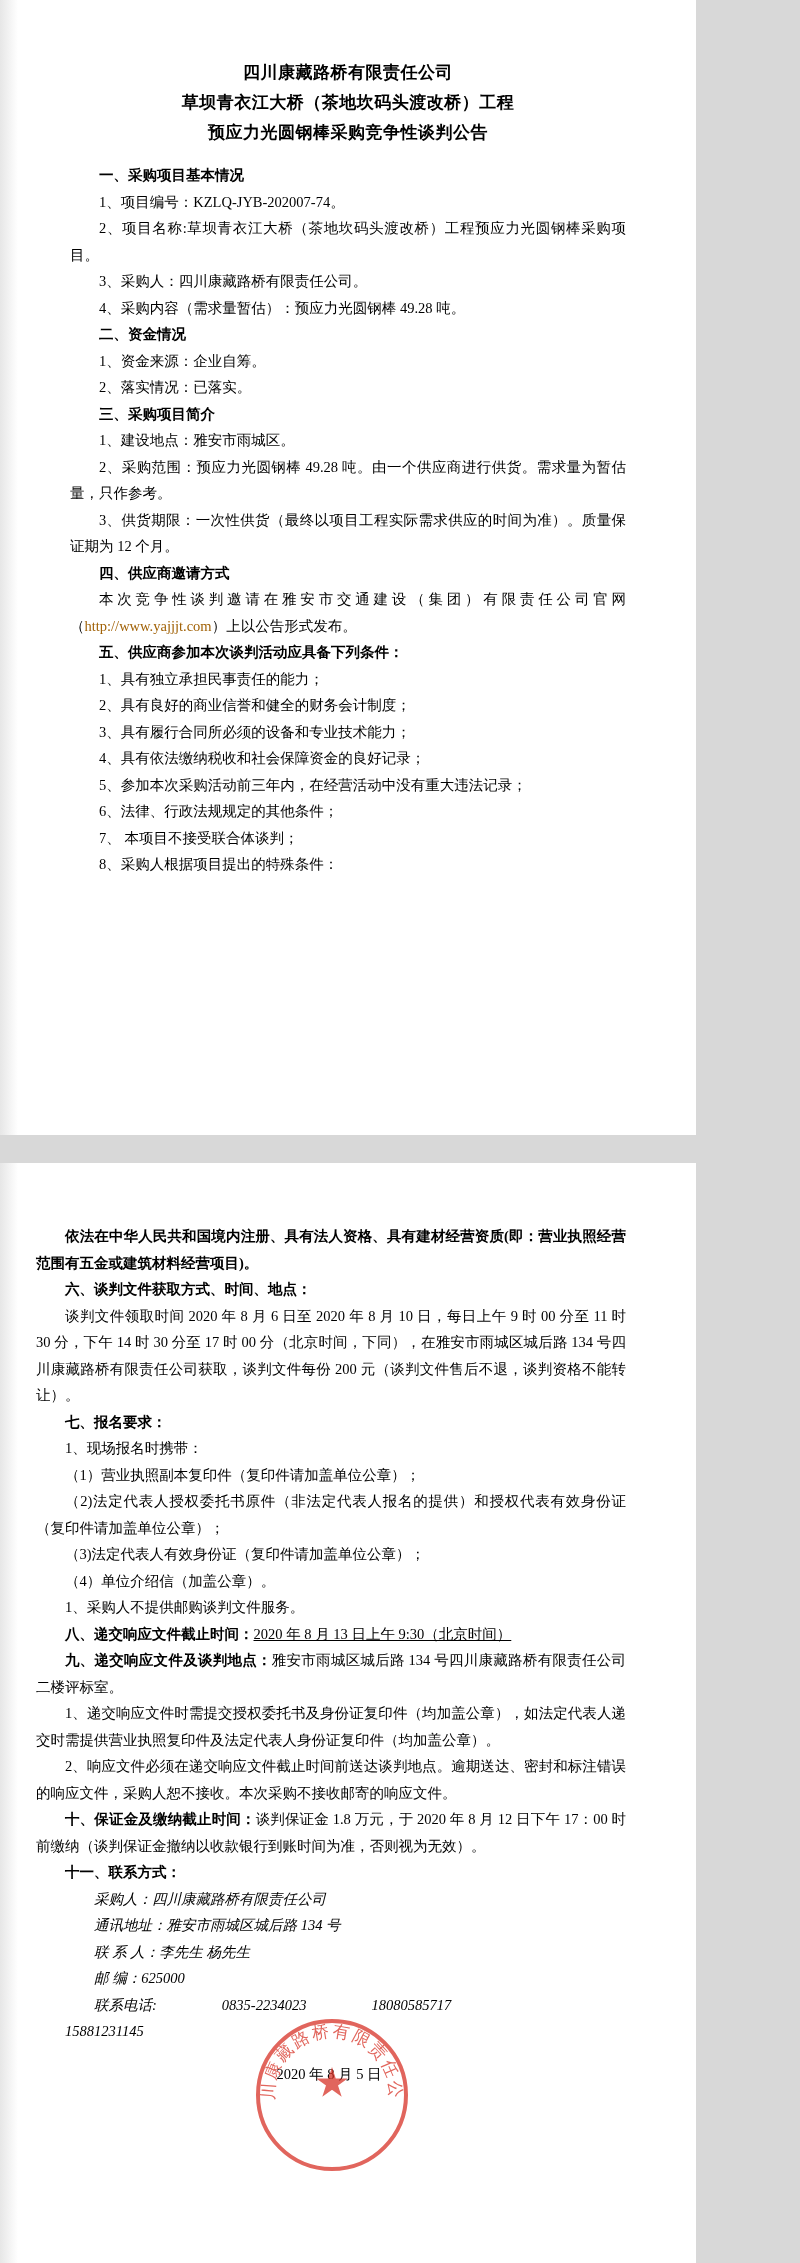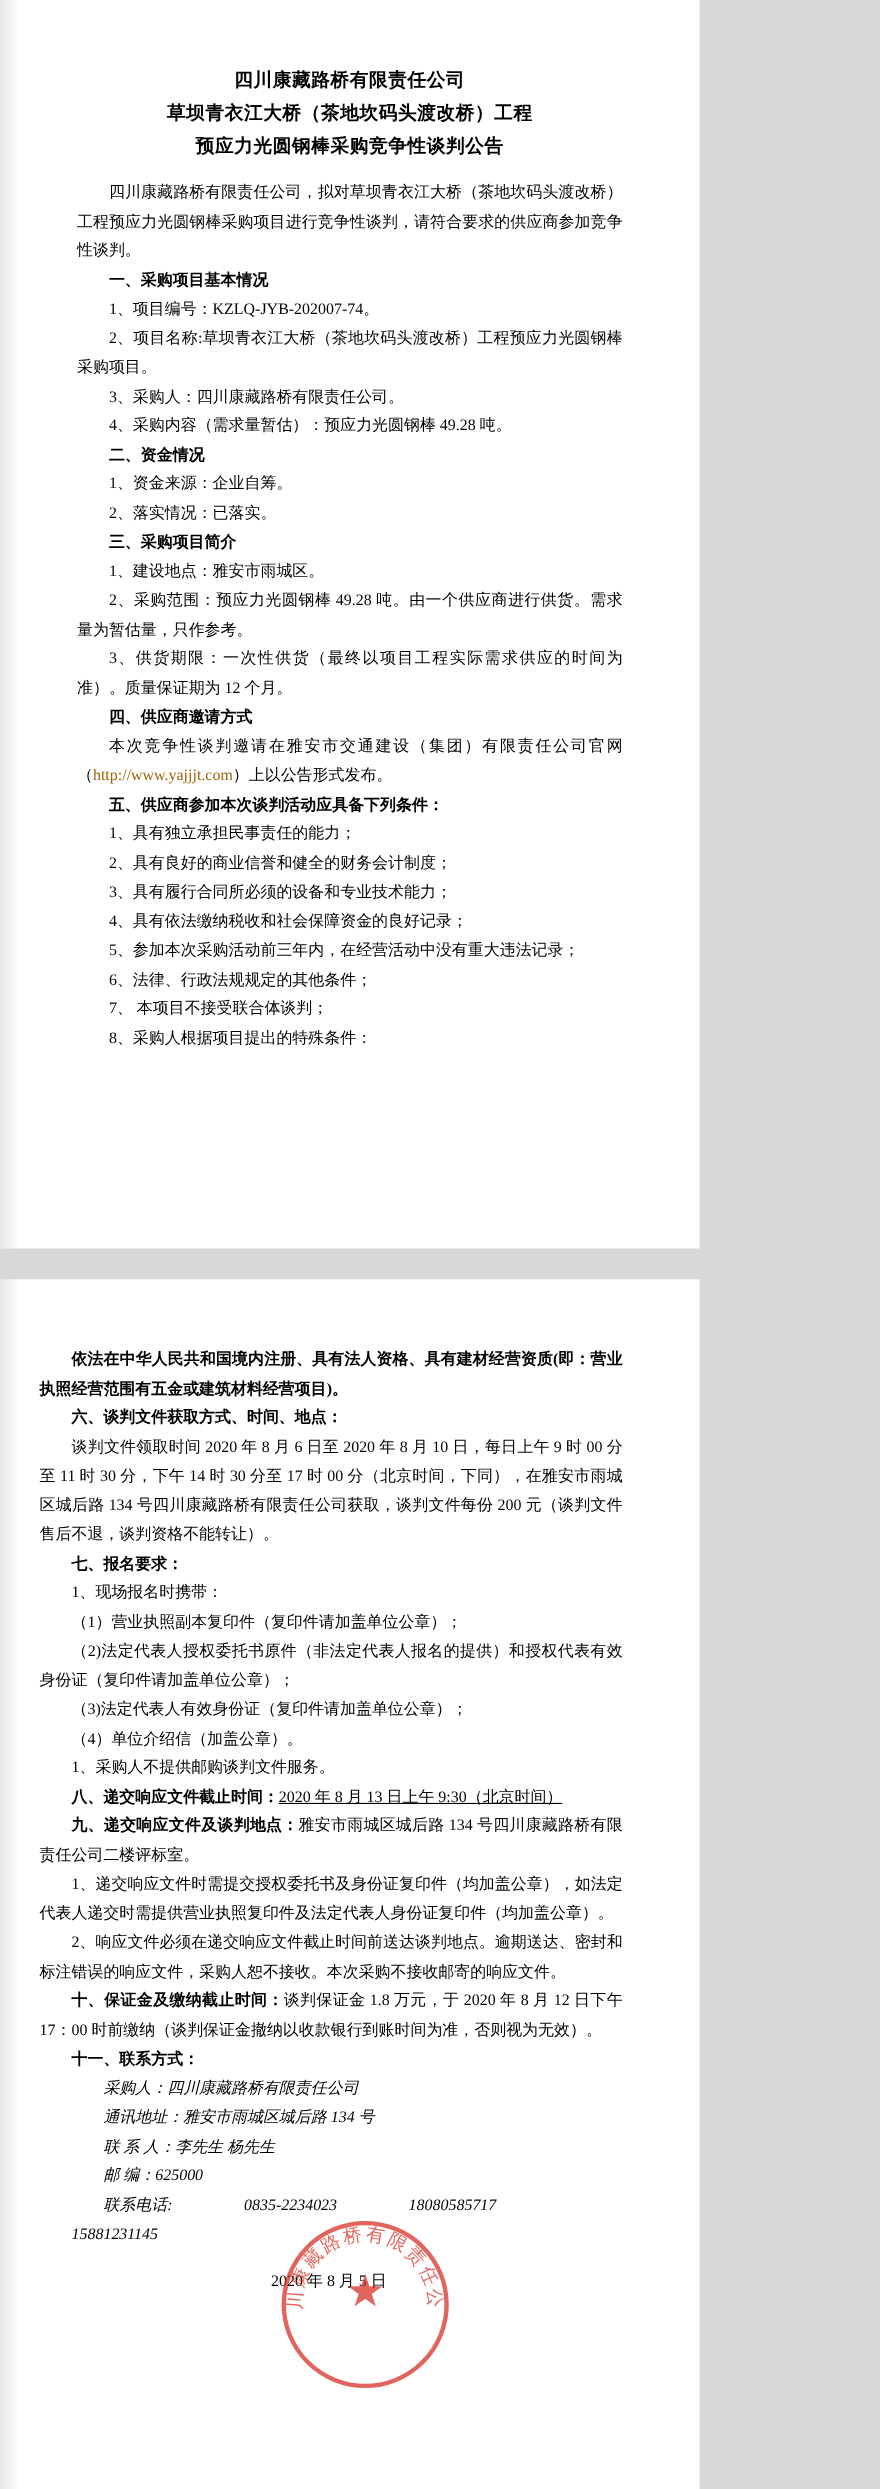--- a/index.html
+++ b/index.html
@@ -6,21 +6,21 @@
     margin: 0;
     padding: 0;
     background: #d8d8d8;
   }
   body {
     width: 800px;
     font-family: "Liberation Serif", "DejaVu Serif", serif;
   }
   .page {
     position: relative;
-    width: 636px;
+    width: 696px;
     background: #ffffff;
     box-sizing: border-box;
   }
   .page-1 {
     height: 1135px;
     padding: 58px 70px 0 70px;
   }
   .gap {
     height: 28px;
     background: #d8d8d8;
@@ -117,21 +117,20 @@
   <div class="fade-left"></div>
 
   <div class="title">
     <span class="title-line">四川康藏路桥有限责任公司</span>
     <span class="title-line">草坝青衣江大桥（茶地坎码头渡改桥）工程</span>
     <span class="title-line">预应力光圆钢棒采购竞争性谈判公告</span>
   </div>
 
   <div class="body-text">
     <div class="spacer-top"></div>
-    <p class="indent2">四川康藏路桥有限责任公司，拟对草坝青衣江大桥（茶地坎码头渡改桥）工程预应力光圆钢棒采购项目进行竞争性谈判，请符合要求的供应商参加竞争性谈判。</p>
 
     <p class="sec-head">一、采购项目基本情况</p>
     <p class="indent2">1、项目编号：KZLQ-JYB-202007-74。</p>
     <p class="indent2">2、项目名称:草坝青衣江大桥（茶地坎码头渡改桥）工程预应力光圆钢棒采购项目。</p>
     <p class="indent2">3、采购人：四川康藏路桥有限责任公司。</p>
     <p class="indent2">4、采购内容（需求量暂估）：预应力光圆钢棒 49.28 吨。</p>
 
     <p class="sec-head">二、资金情况</p>
     <p class="indent2">1、资金来源：企业自筹。</p>
     <p class="indent2">2、落实情况：已落实。</p>

